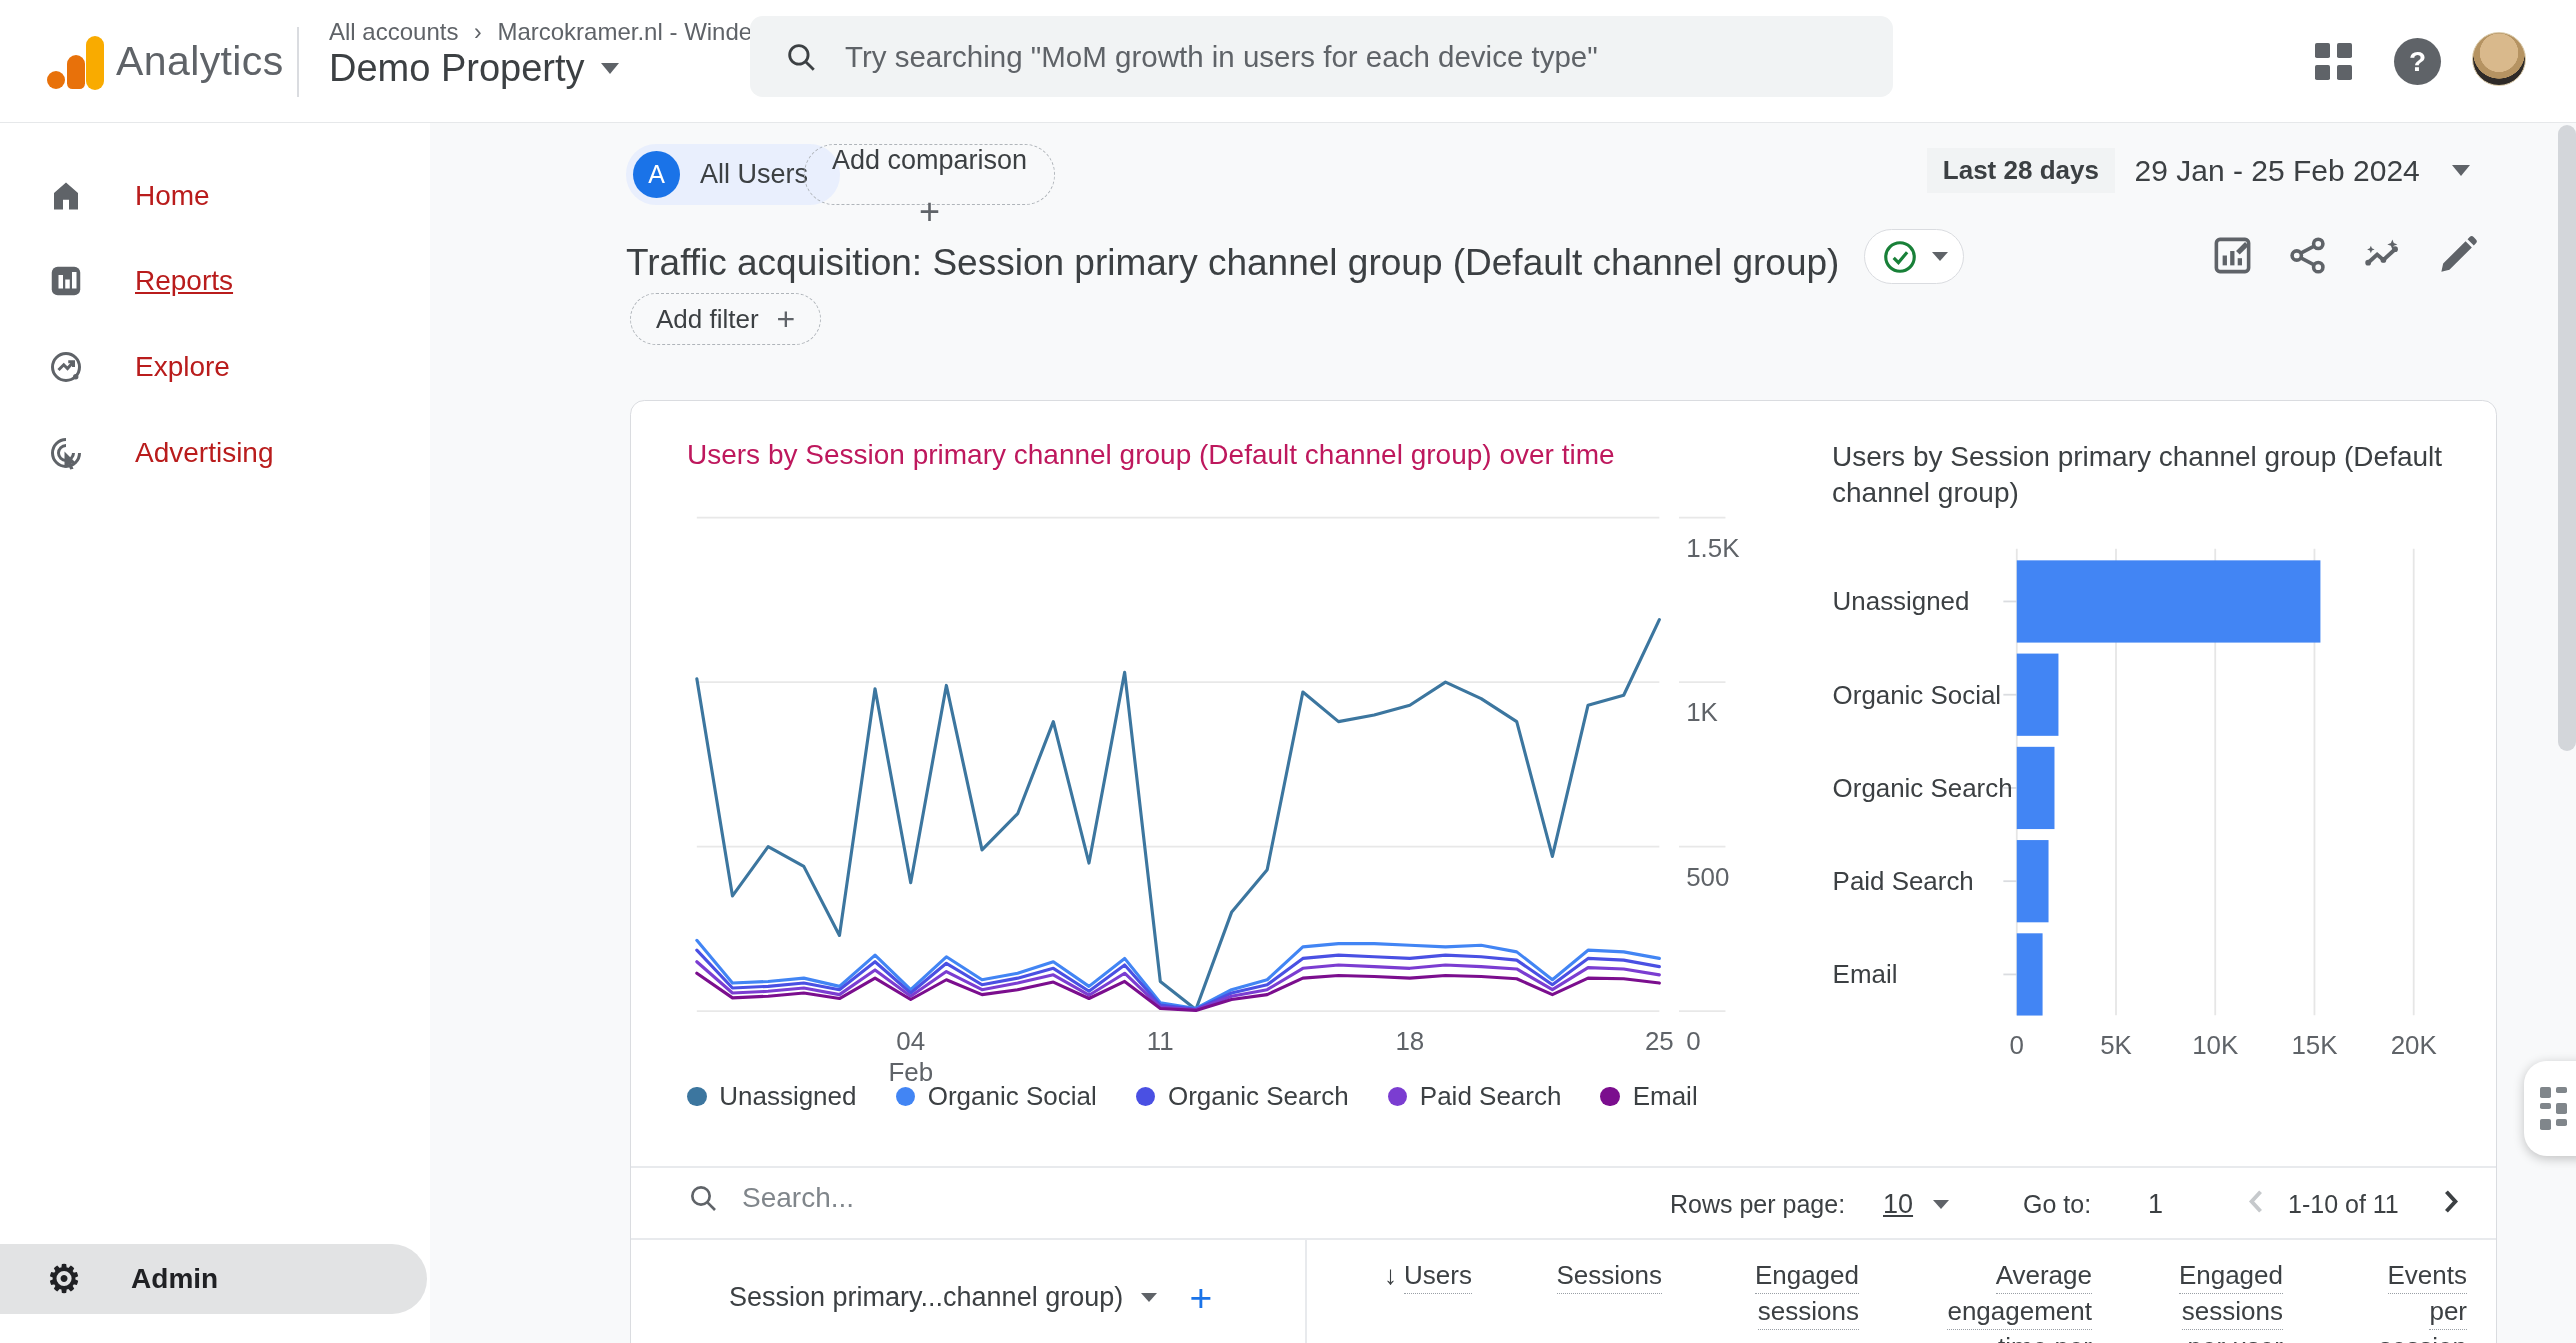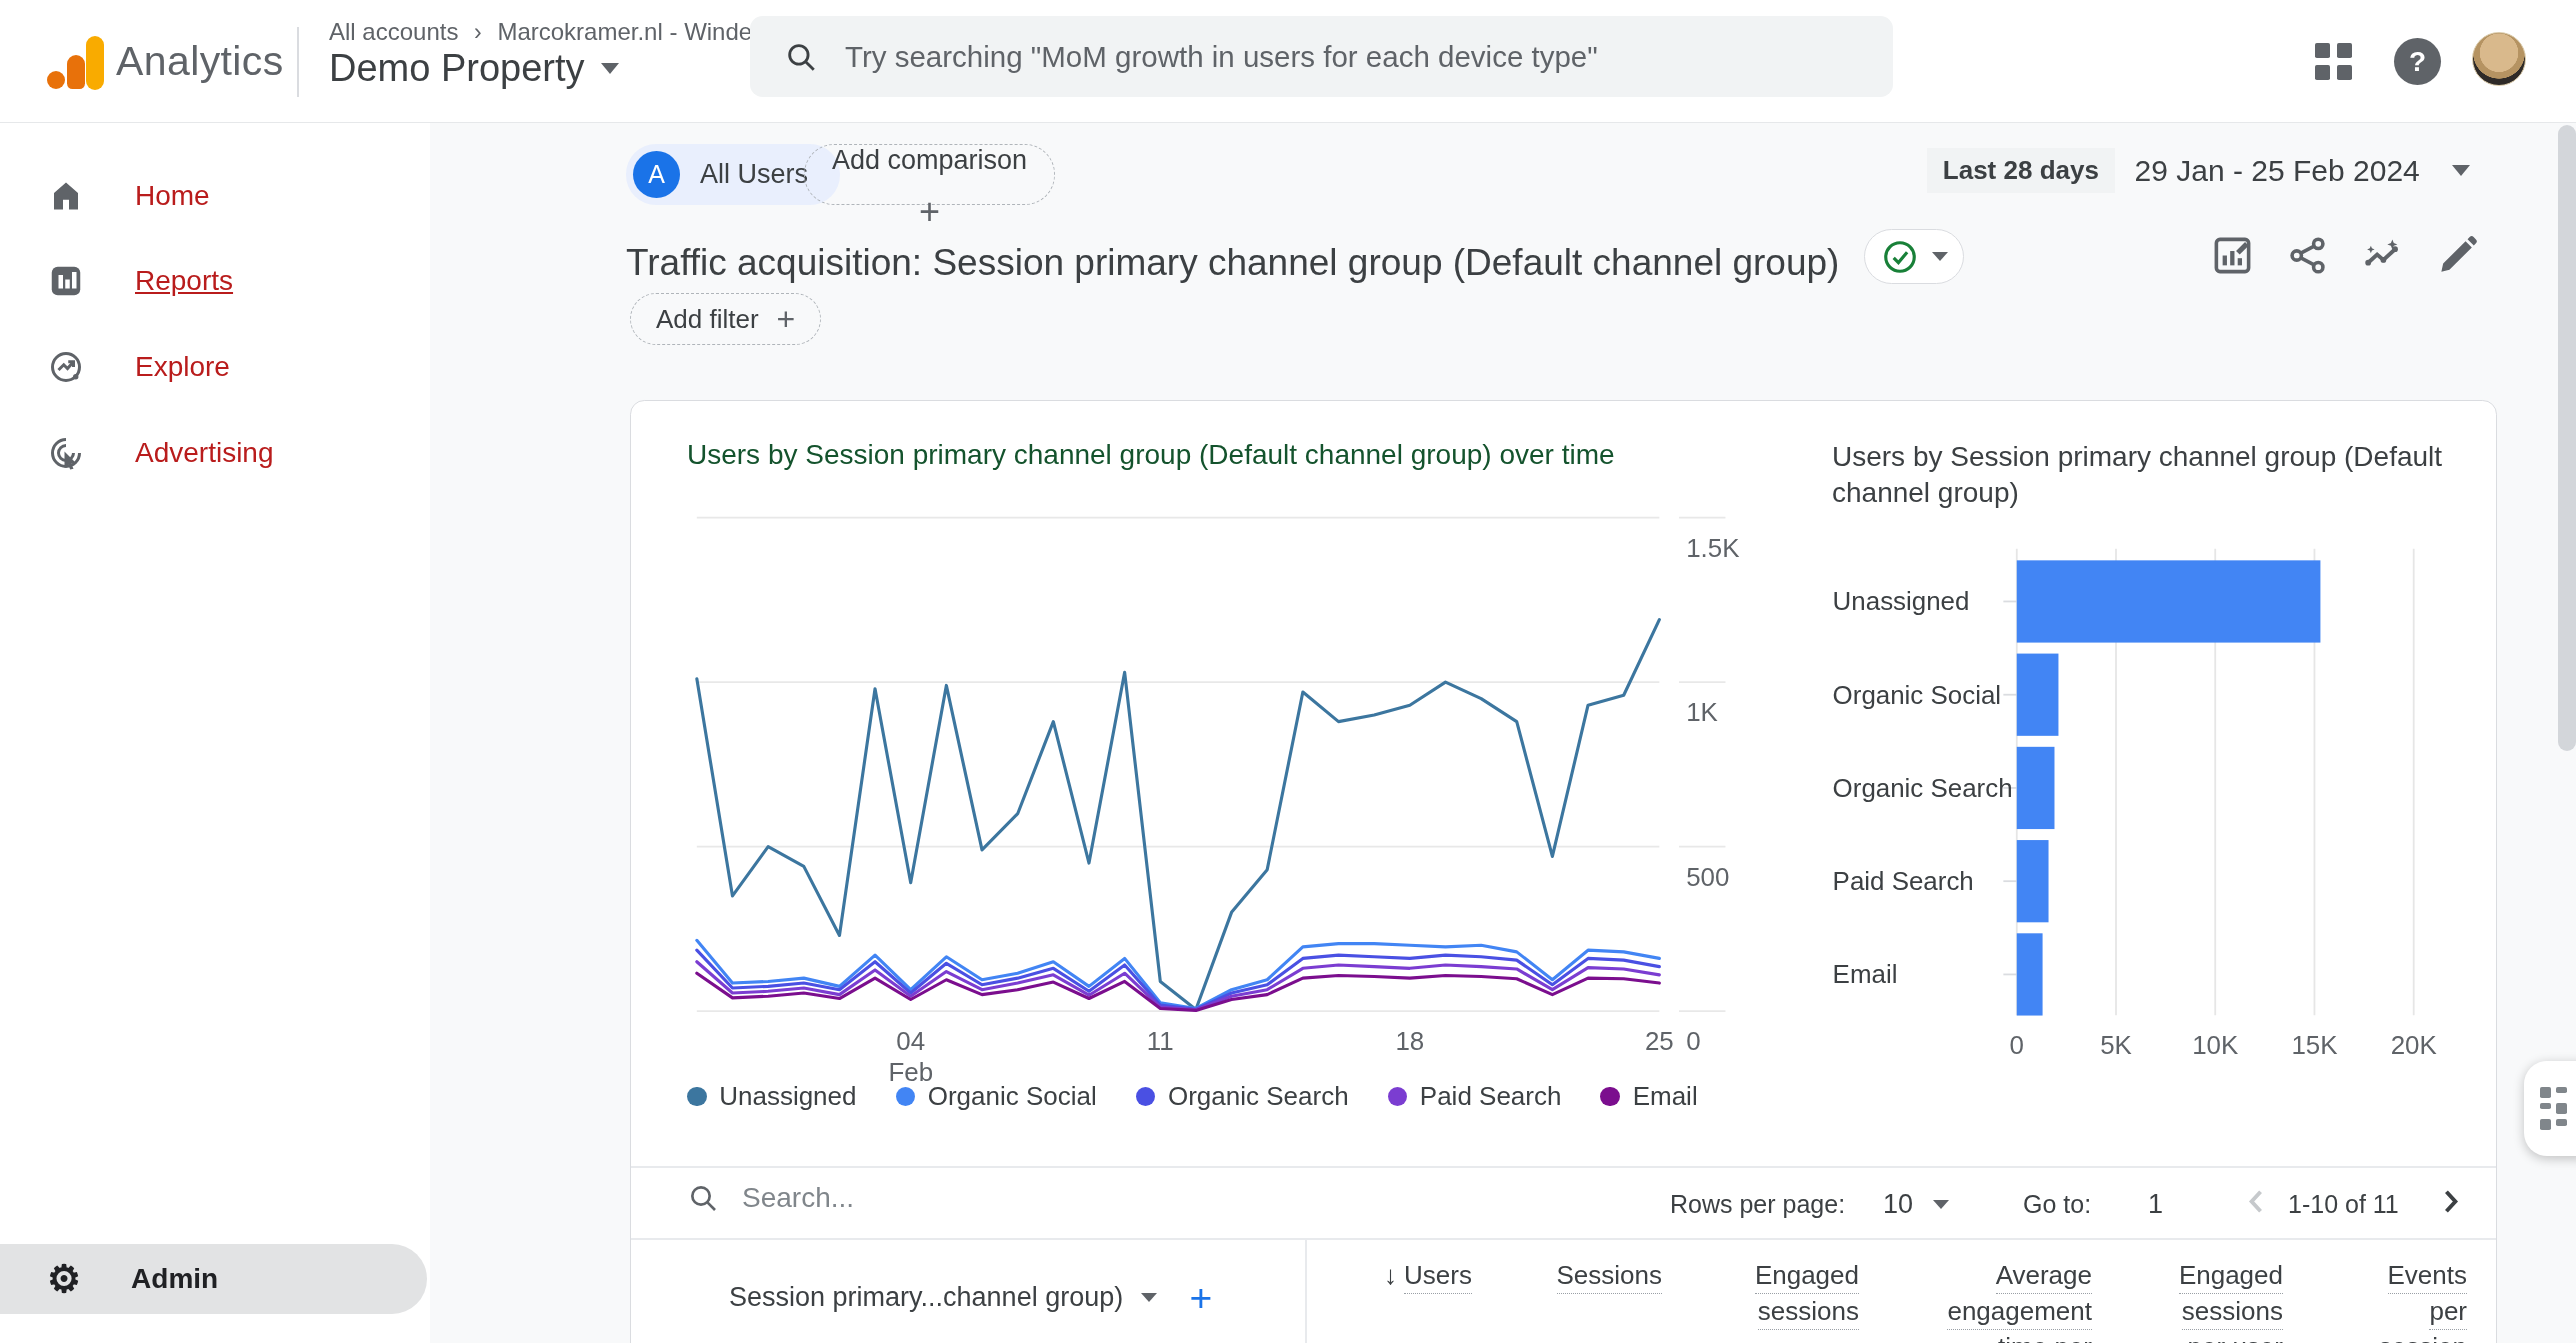--- a/index.html
+++ b/index.html
@@ -59,39 +59,39 @@
     display:flex; align-items:center; justify-content:center; gap:12.5px; }
   #title-actions { position:absolute; top:111px; right:97px; display:flex; gap:32px; }
   #title-actions .act { width:43px; height:43px; color:#5f6368; }
 
   #chip-add-filter { position:absolute; left:200px; top:170px; height:52px; border-radius:26px; border:1.8px dashed #b0b5ba;
     display:inline-flex; align-items:center; gap:18px; padding:0 25px; font-size:26px; color:#3c4043; }
 
   
   #card { position:absolute; left:200px; top:277px; width:1867px; height:1011px; background:#fff;
     border:0.9px solid #dadce0; border-radius:14.3px; }
-  #lc-title { position:absolute; left:56px; top:38px; font-size:28px; color:#14532d; }
+  #lc-title { position:absolute; left:56px; top:38px; font-size:28px; color:#be185d; }
   #bc-title { position:absolute; left:1201px; top:38px; width:626px; font-size:28px; line-height:36px; color:#3c4043; }
   #line-svg { position:absolute; left:54px; top:89px; }
   #bar-svg  { position:absolute; left:1190px; top:134px; }
 
   #legend { position:absolute; left:56px; top:680px; display:flex; gap:39px; }
   .legend-item { display:flex; align-items:center; gap:12.5px; font-size:26px; color:#3c4043; }
   .legend-dot { width:19.7px; height:19.7px; border-radius:50%; background:#888; }
 
   .h-divider { position:absolute; left:0; width:100%; height:1.8px; background:#e8eaed; }
   #v-divider { position:absolute; left:674px; top:839px; width:1.8px; height:172px; background:#e8eaed; }
 
   #search-row { position:absolute; left:0; top:767px; width:100%; height:70px; }
   #tbl-search { position:absolute; left:56px; top:14.3px; display:flex; align-items:center; gap:23px; }
   #tbl-search .ph { font-size:28px; color:#80868b; }
   .pg-label { font-size:25px; color:#3c4043; }
   .pg-value { font-size:27px; color:#3c4043; }
   #rows-label { position:absolute; left:1039px; top:21.5px; }
-  #rows-value { position:absolute; left:1252px; top:20.6px; display:flex; align-items:center; gap:19.7px; }
+  #rows-value { position:absolute; left:1252px; top:20.6px; display:flex; align-items:center; gap:19.7px;text-decoration:underline; }
   #rows-value .caret { border-left-width:8px; border-right-width:8px; border-top-width:9.8px; }
   #goto-label { position:absolute; left:1392px; top:21.5px; }
   #goto-value { position:absolute; left:1517px; top:20.6px; }
   #chev-left  { position:absolute; left:1606px; top:14.3px; width:39px; height:39px; color:#c6c9cc; }
   #pg-range   { position:absolute; left:1657px; top:21.5px; }
   #chev-right { position:absolute; left:1800px; top:14.3px; width:39px; height:39px; color:#3c4043; }
 
   #dim-header { position:absolute; left:98px; top:877px; display:flex; align-items:center; gap:18px; font-size:27px; color:#3c4043; }
   #dim-header .caret { border-left-width:8px; border-right-width:8px; border-top-width:9.8px; }
   #dim-header .plus-blue { font-size:39px; color:#1a73e8; font-weight:300; margin-left:14.3px; line-height:1; }

